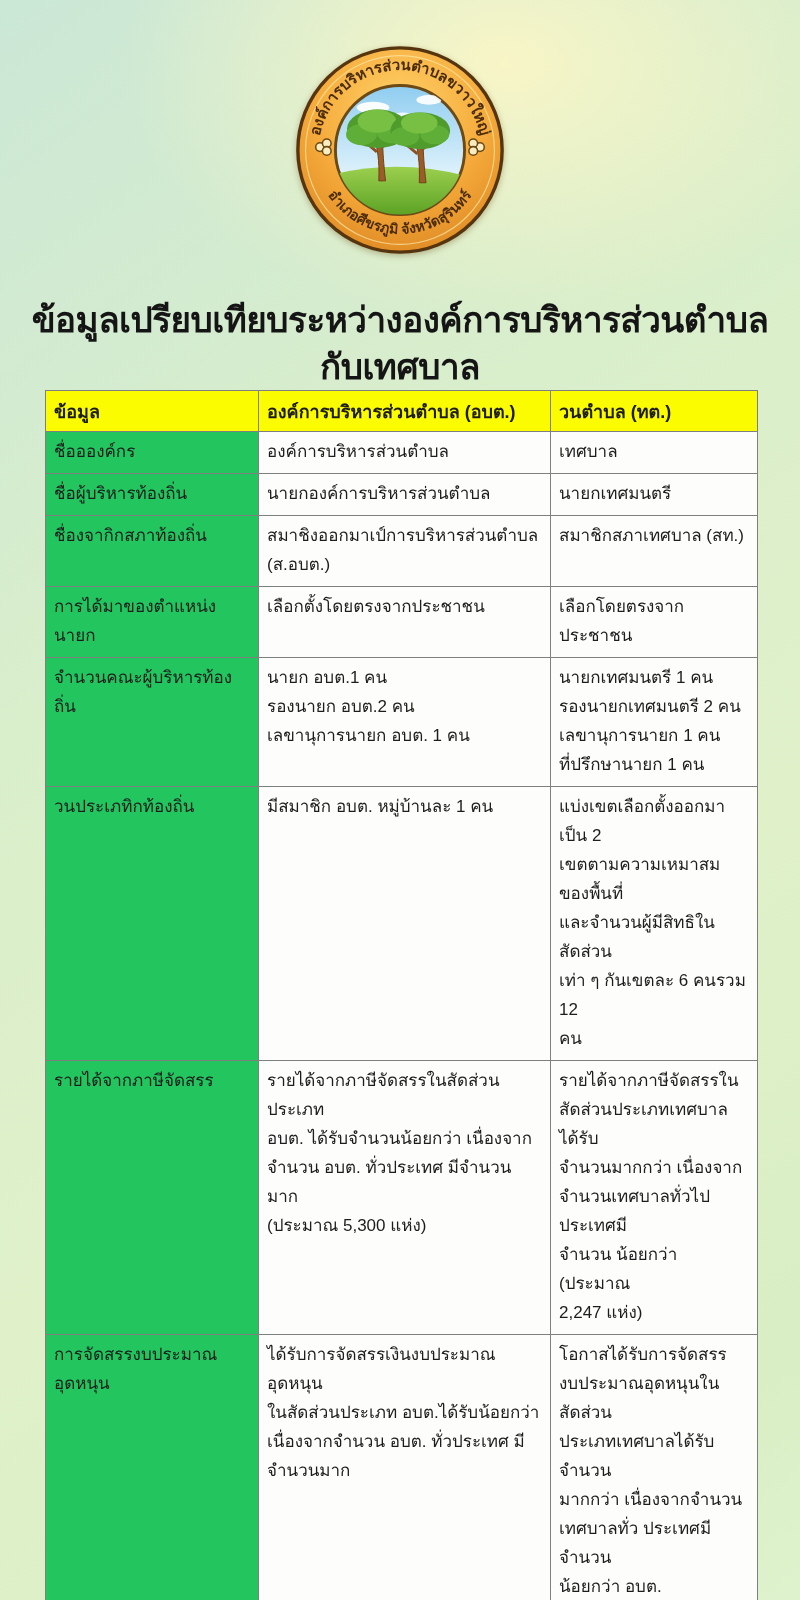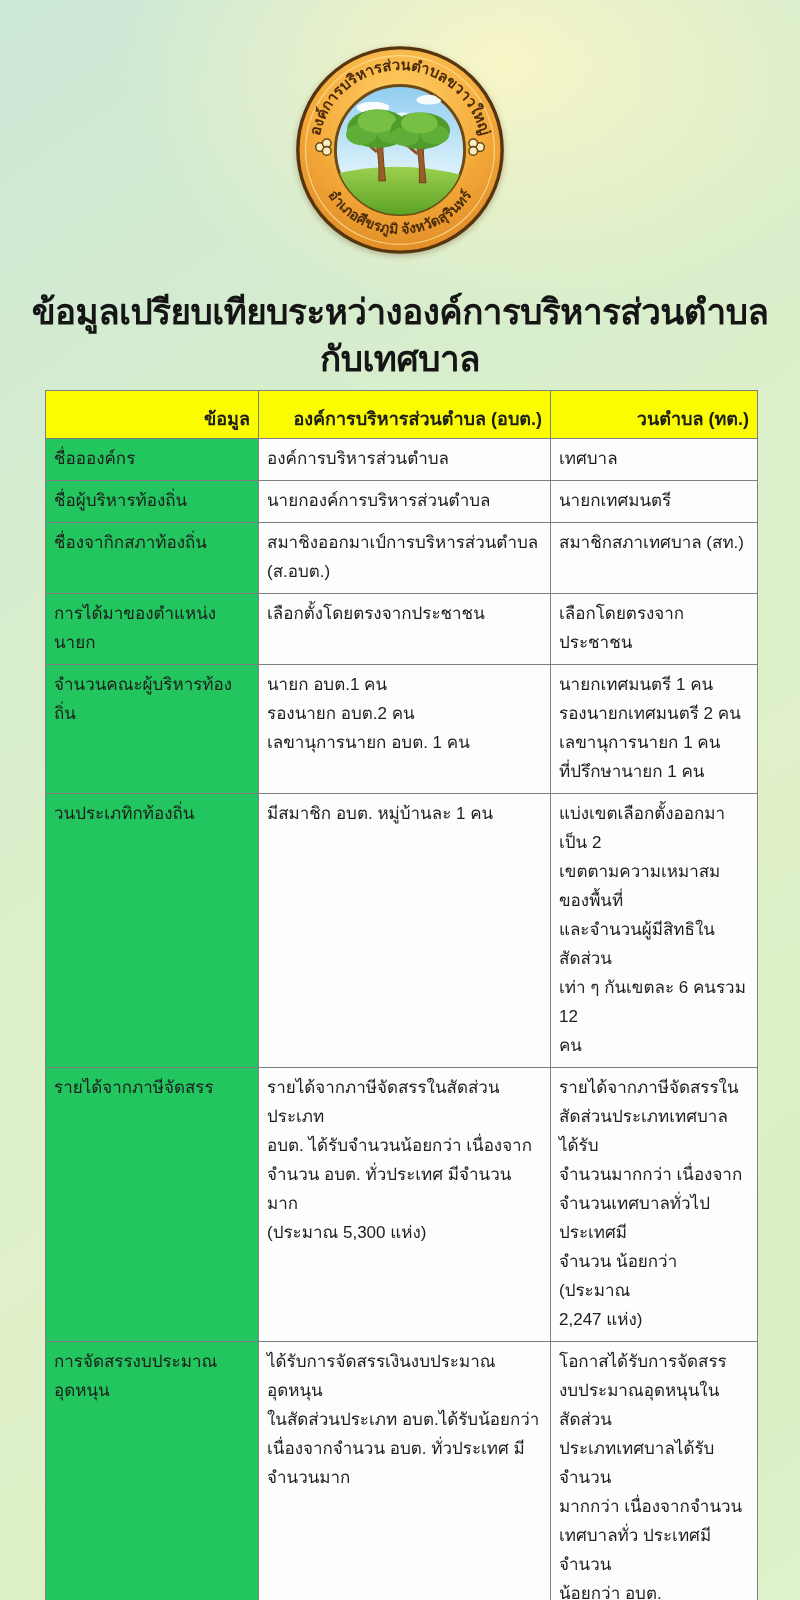--- a/index.html
+++ b/index.html
@@ -12,21 +12,21 @@
     overflow:hidden;
   }
   .page{position:relative;width:800px;height:1600px;}
 
   
   .logo-wrap{position:absolute;top:44px;left:0;width:800px;display:flex;justify-content:center;}
   .logo-wrap svg{width:212px;height:212px;display:block;filter:drop-shadow(0 2px 3px rgba(90,60,10,.35));}
 
   
   .title{
-    position:absolute;top:288px;left:20px;width:760px;
+    position:absolute;top:296px;left:20px;width:760px;
     text-align:center;font-weight:bold;color:#151515;
     font-size:35px;line-height:47px;letter-spacing:-.5px;
   }
 
   
   table.cmp{
     position:absolute;top:390px;left:45px;width:712px;
     border-collapse:collapse;table-layout:fixed;
     background:#fdfdfb;
     font-size:17px;color:#1d1d1d;
@@ -36,22 +36,22 @@
   table.cmp col.c3{width:207px;}
   table.cmp th, table.cmp td{
     border:1px solid #7f7f7f;
     padding:5px 8px 7px 8px;
     vertical-align:top;text-align:left;
     white-space:pre-line;
     line-height:29px;
   }
   table.cmp th{
     background:#fcfc00;
-    text-align:right;font-weight:bold;font-size:18px;
-    padding-top:15px;padding-bottom:5px;line-height:27px;
+    text-align:left;font-weight:bold;font-size:18px;
+    padding-top:8px;padding-bottom:5px;line-height:27px;
   }
   table.cmp td.label{background:#22c55e;}
   table.cmp{border:1px solid #6f6f6f;}
 </style>
 </head>
 <body>
 
 <div class="page">
 
   <div class="logo-wrap">

